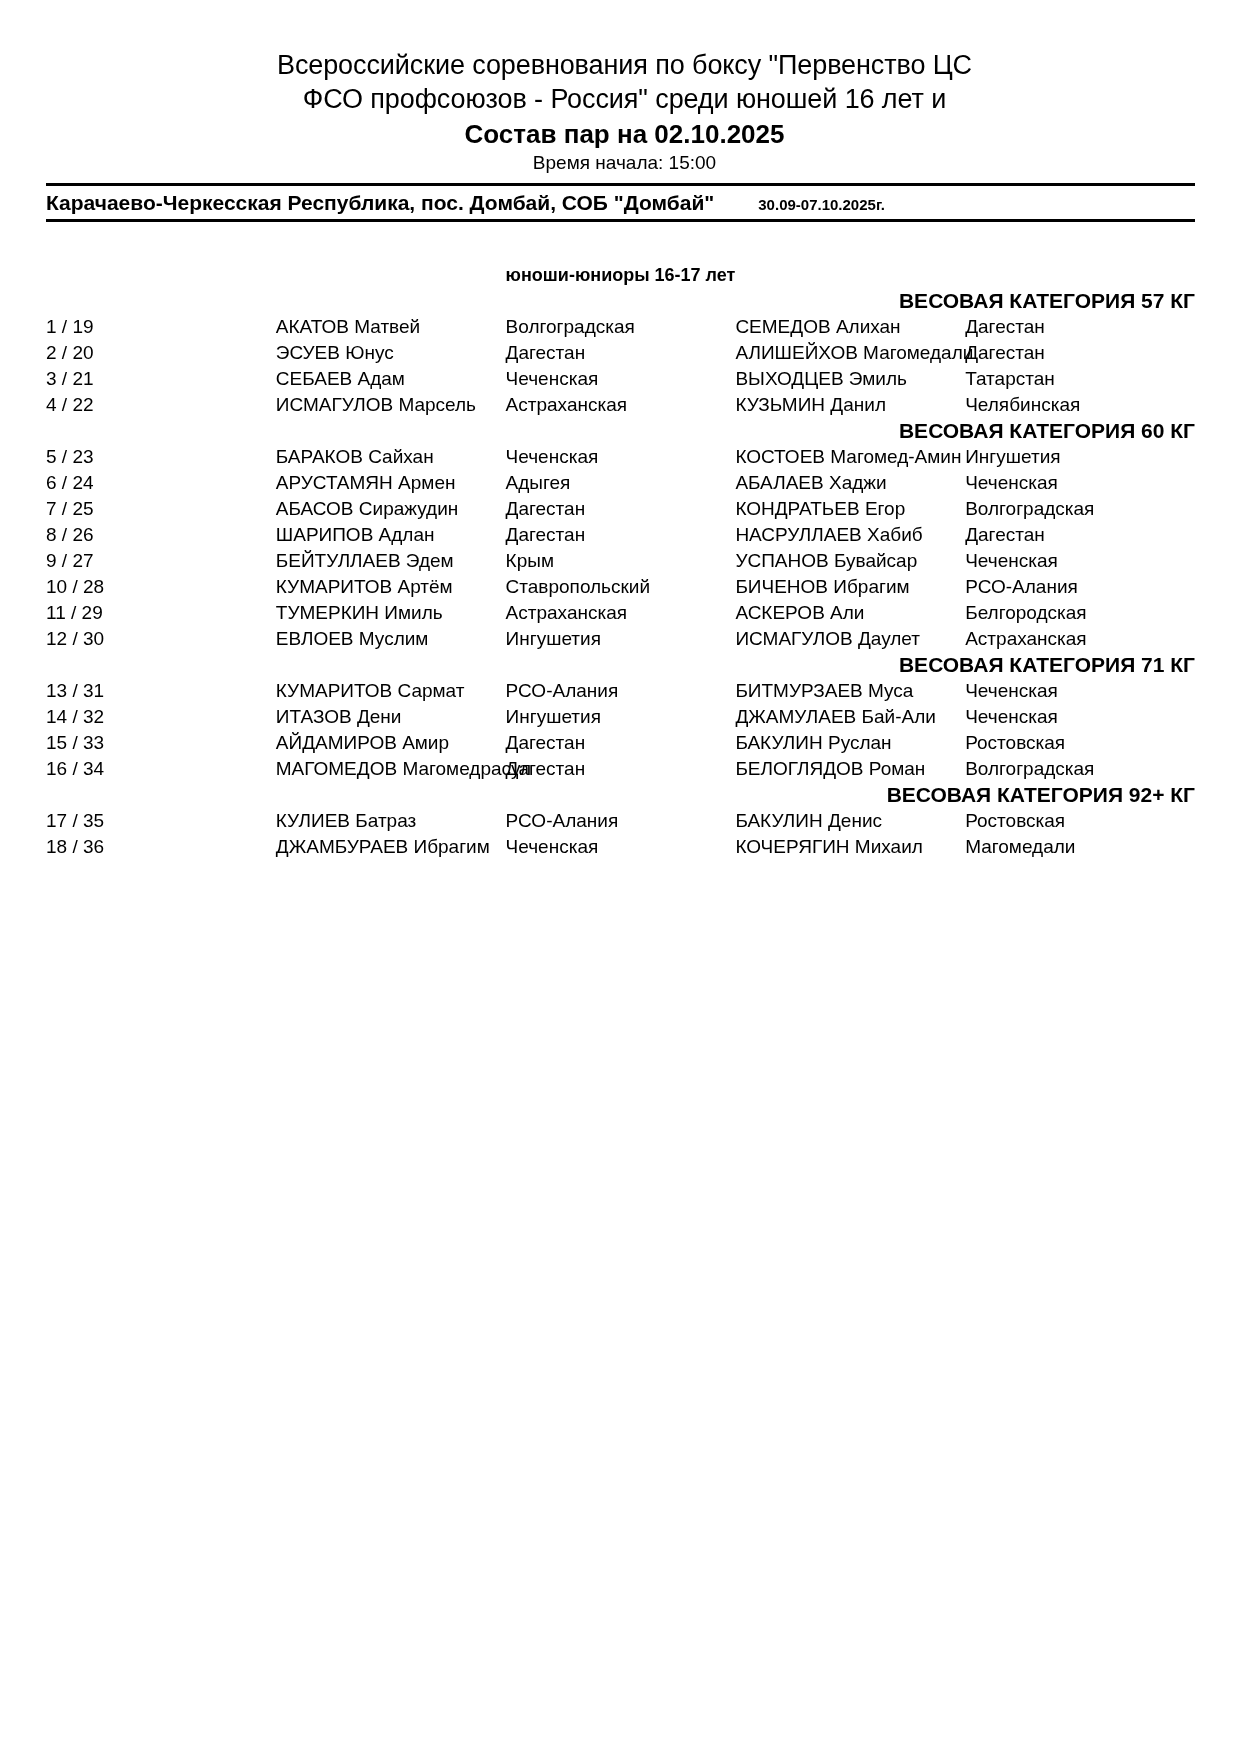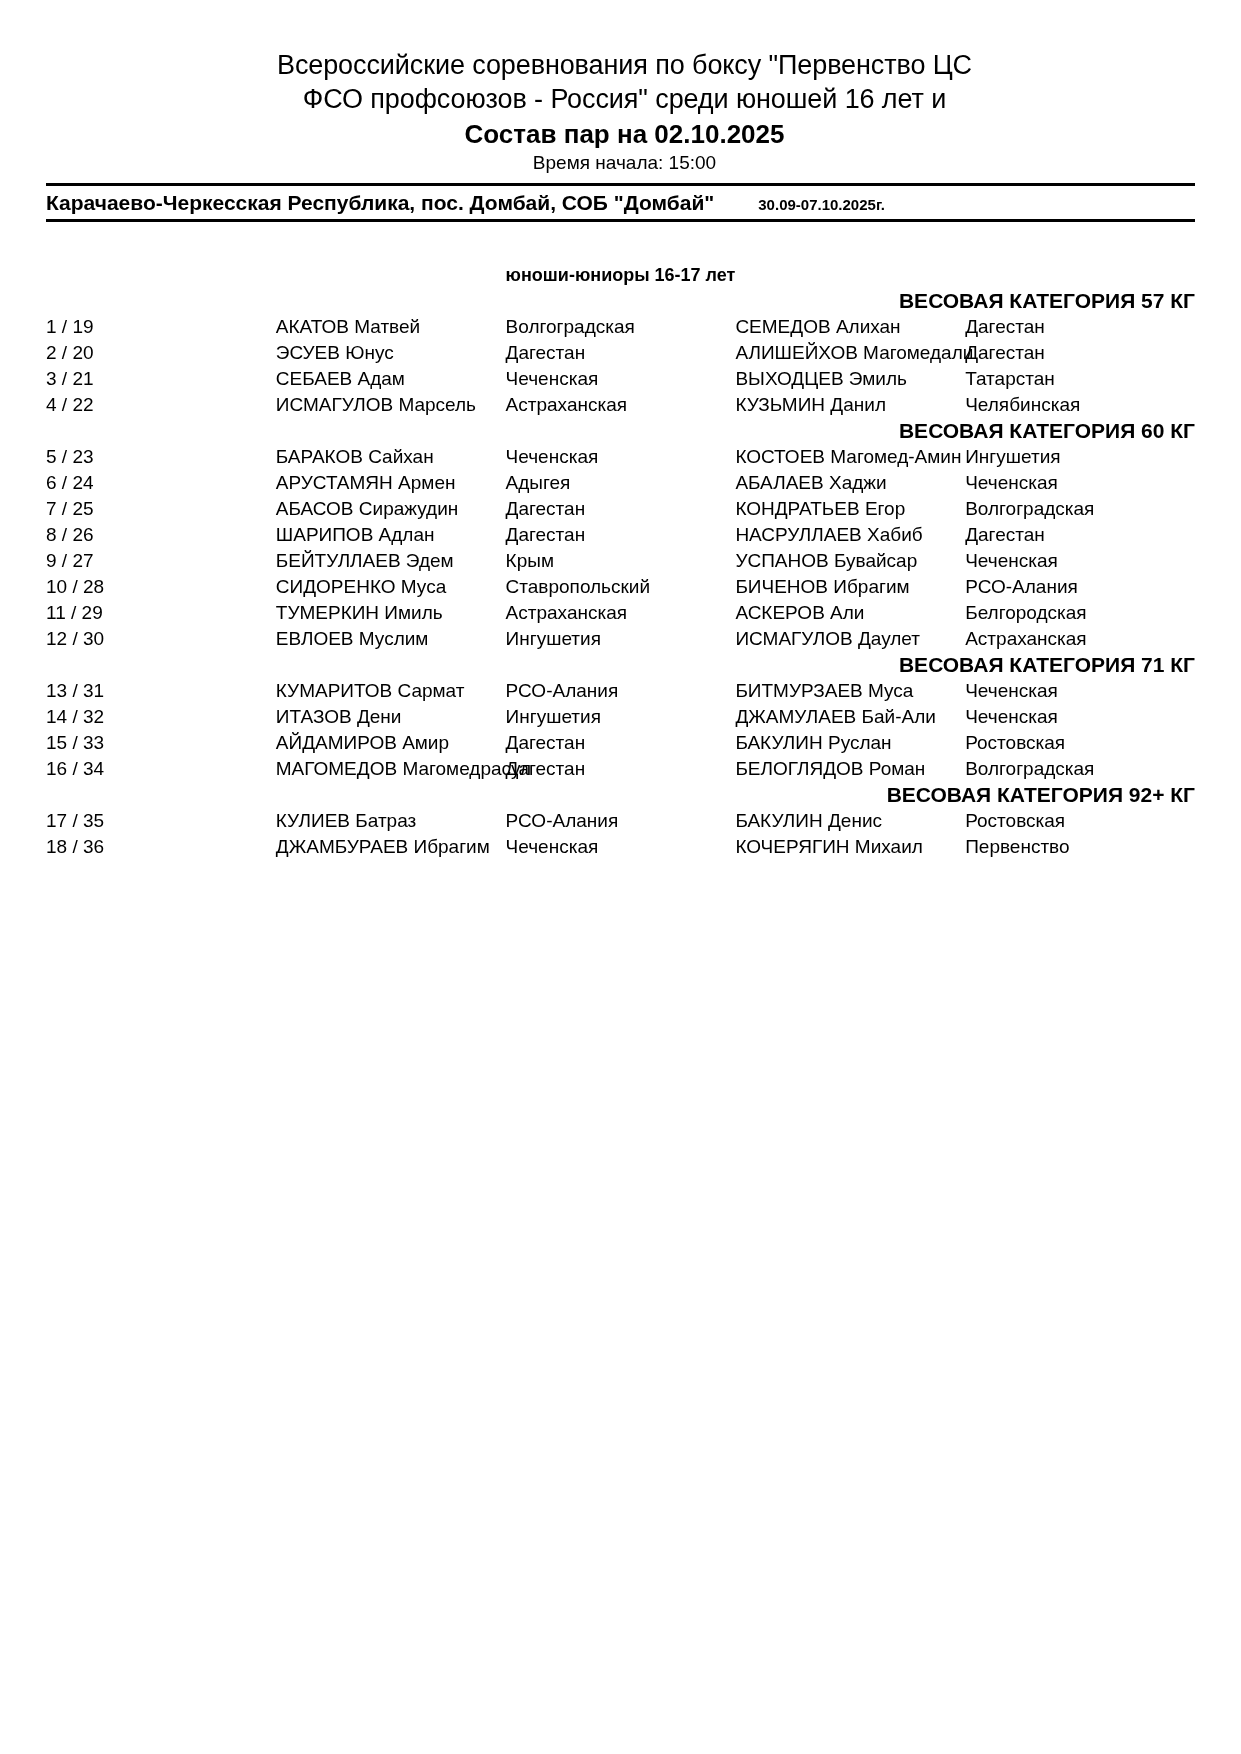--- a/index.html
+++ b/index.html
@@ -193,21 +193,21 @@
           </tr>
           <tr>
             <td class="col-num">9 / 27</td>
             <td class="col-redname">БЕЙТУЛЛАЕВ Эдем</td>
             <td class="col-redreg">Крым</td>
             <td class="col-bluename">УСПАНОВ Бувайсар</td>
             <td class="col-bluereg">Чеченская</td>
           </tr>
           <tr>
             <td class="col-num">10 / 28</td>
-            <td class="col-redname">СИДОРЕНКО Муса</td>
+            <td class="col-redname">КУМАРИТОВ Артём</td>
             <td class="col-redreg">Ставропольский</td>
             <td class="col-bluename">БИЧЕНОВ Ибрагим</td>
             <td class="col-bluereg">РСО-Алания</td>
           </tr>
           <tr>
             <td class="col-num">11 / 29</td>
             <td class="col-redname">ТУМЕРКИН Имиль</td>
             <td class="col-redreg">Астраханская</td>
             <td class="col-bluename">АСКЕРОВ Али</td>
             <td class="col-bluereg">Белгородская</td>
@@ -258,19 +258,19 @@
             <td class="col-redname">КУЛИЕВ Батраз</td>
             <td class="col-redreg">РСО-Алания</td>
             <td class="col-bluename">БАКУЛИН Денис</td>
             <td class="col-bluereg">Ростовская</td>
           </tr>
           <tr>
             <td class="col-num">18 / 36</td>
             <td class="col-redname">ДЖАМБУРАЕВ Ибрагим</td>
             <td class="col-redreg">Чеченская</td>
             <td class="col-bluename">КОЧЕРЯГИН Михаил</td>
-            <td class="col-bluereg">Первенство</td>
+            <td class="col-bluereg">Магомедали</td>
           </tr>
         </tbody>
     </table>
   </div>
 
 </div>
 
 </body></html>

